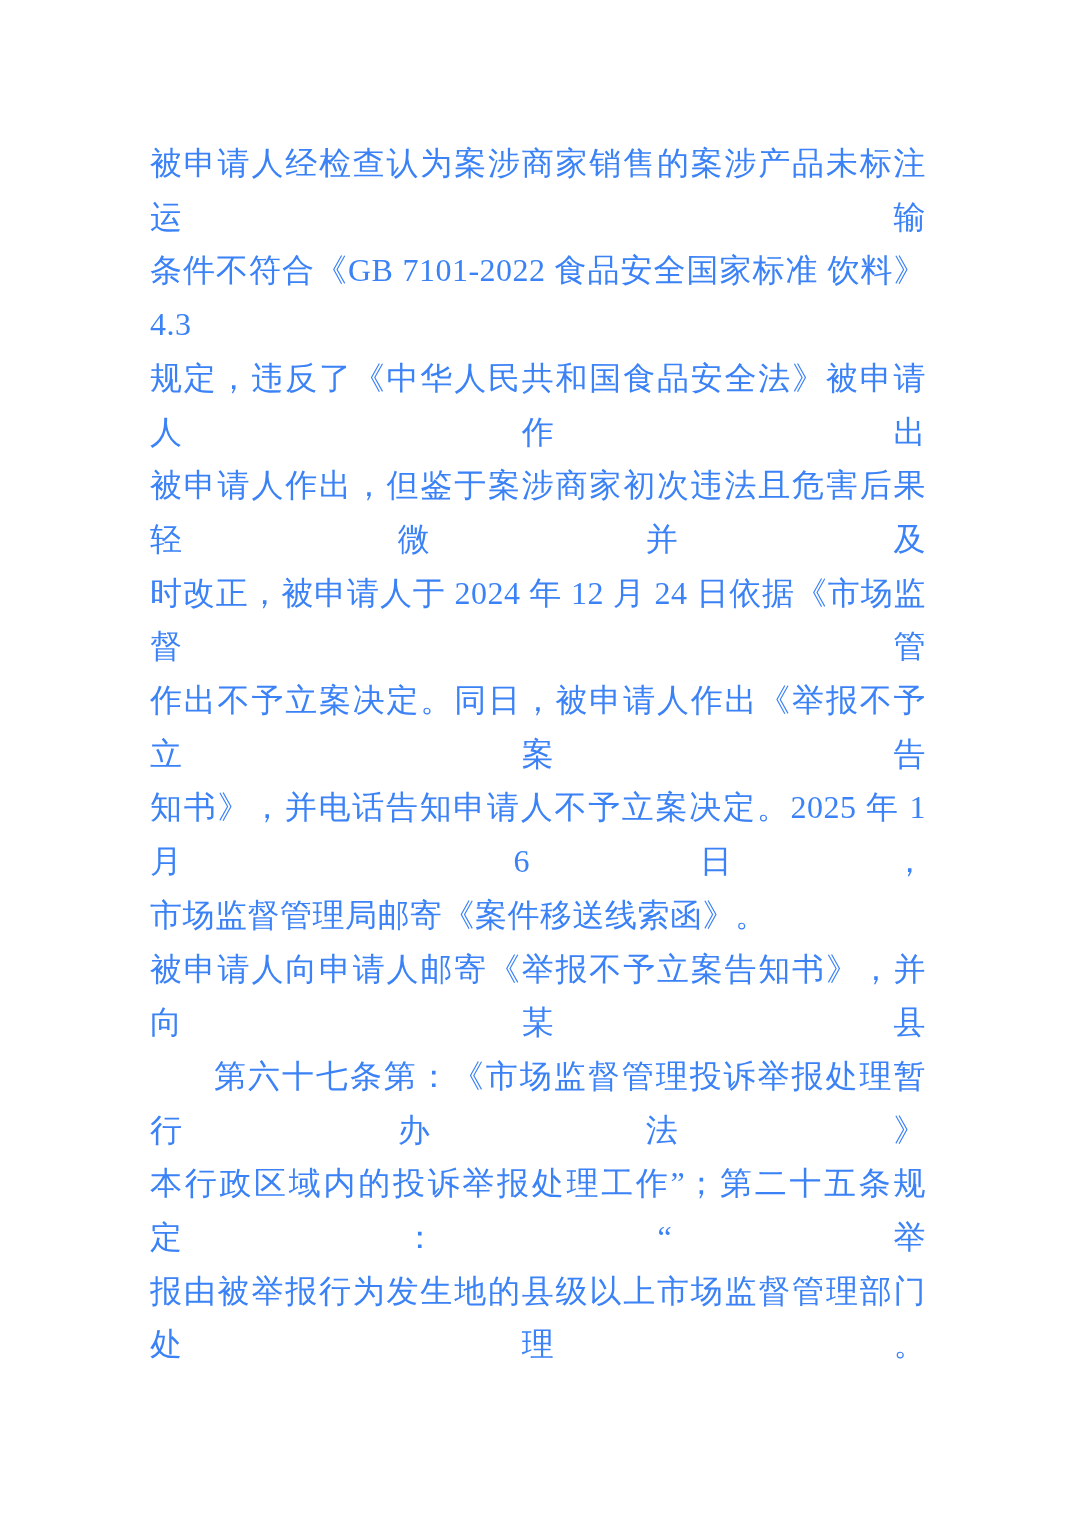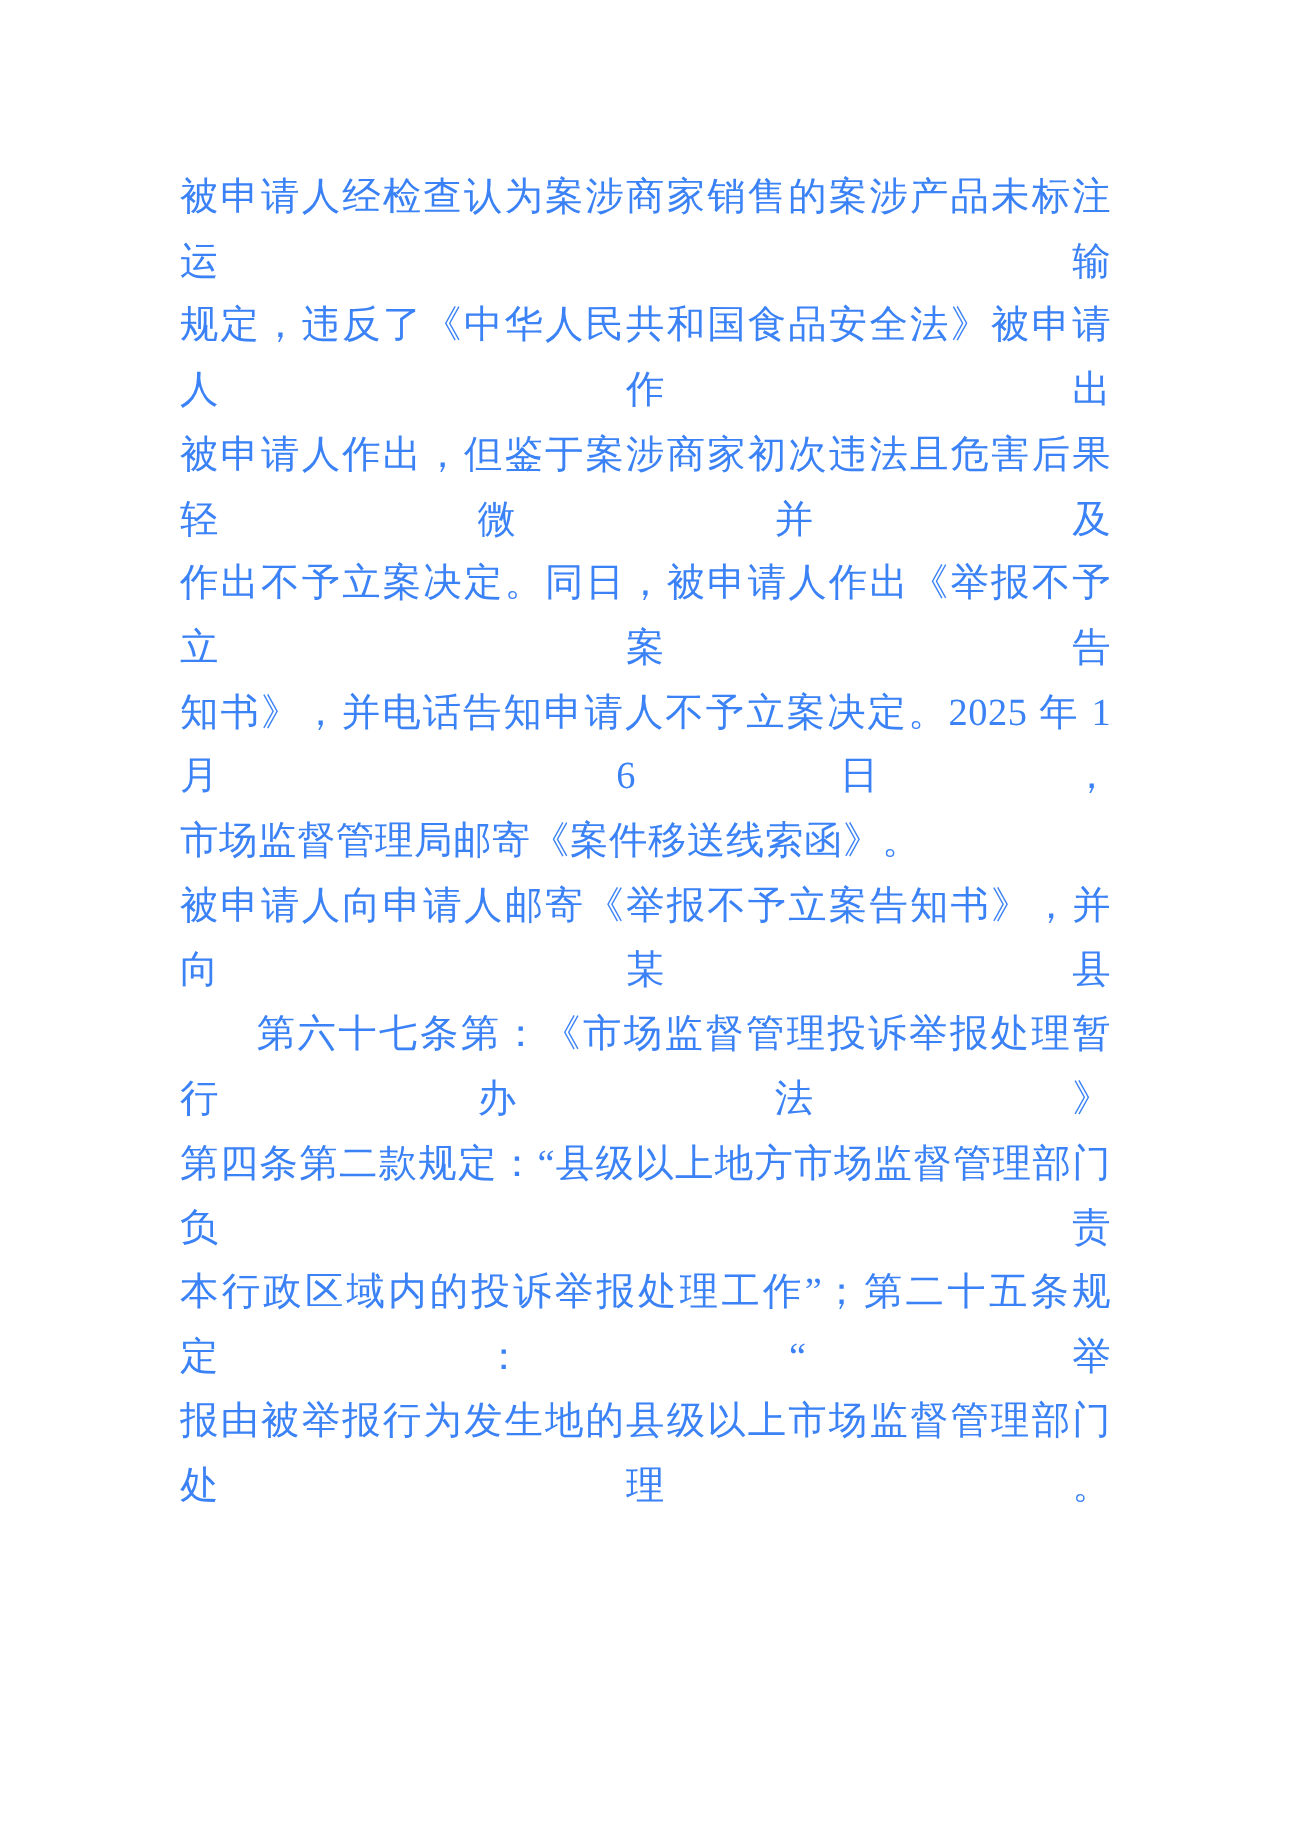--- a/index.html
+++ b/index.html
@@ -43,27 +43,28 @@
     text-indent: 2em;
   }
 </style>
 </head>
 <body>
 
 <div class="page">
   <div class="content">
       <div class="paragraph">
         <div class="line">被申请人经检查认为案涉商家销售的案涉产品未标注运输</div>
+        <div class="line">条件不符合《GB 7101-2022 食品安全国家标准 饮料》4.3</div>
         <div class="line">规定，违反了《中华人民共和国食品安全法》被申请人作出</div>
         <div class="line">被申请人作出，但鉴于案涉商家初次违法且危害后果轻微并及</div>
+        <div class="line">时改正，被申请人于 2024 年 12 月 24 日依据《市场监督管</div>
         <div class="line">作出不予立案决定。同日，被申请人作出《举报不予立案告</div>
         <div class="line">知书》，并电话告知申请人不予立案决定。2025 年 1 月 6 日，</div>
         <div class="line last">市场监督管理局邮寄《案件移送线索函》。</div>
         <div class="line">被申请人向申请人邮寄《举报不予立案告知书》，并向某县</div>
       </div>
       <div class="paragraph">
         <div class="line indent">第六十七条第：《市场监督管理投诉举报处理暂行办法》</div>
-        <div class="line">第四条第二款规定：“县级以上地方市场监督管理部门负责</div>
         <div class="line">本行政区域内的投诉举报处理工作”；第二十五条规定：“举</div>
         <div class="line">报由被举报行为发生地的县级以上市场监督管理部门处理。</div>
       </div>
     </div>
 </div>
 
 </body></html>

